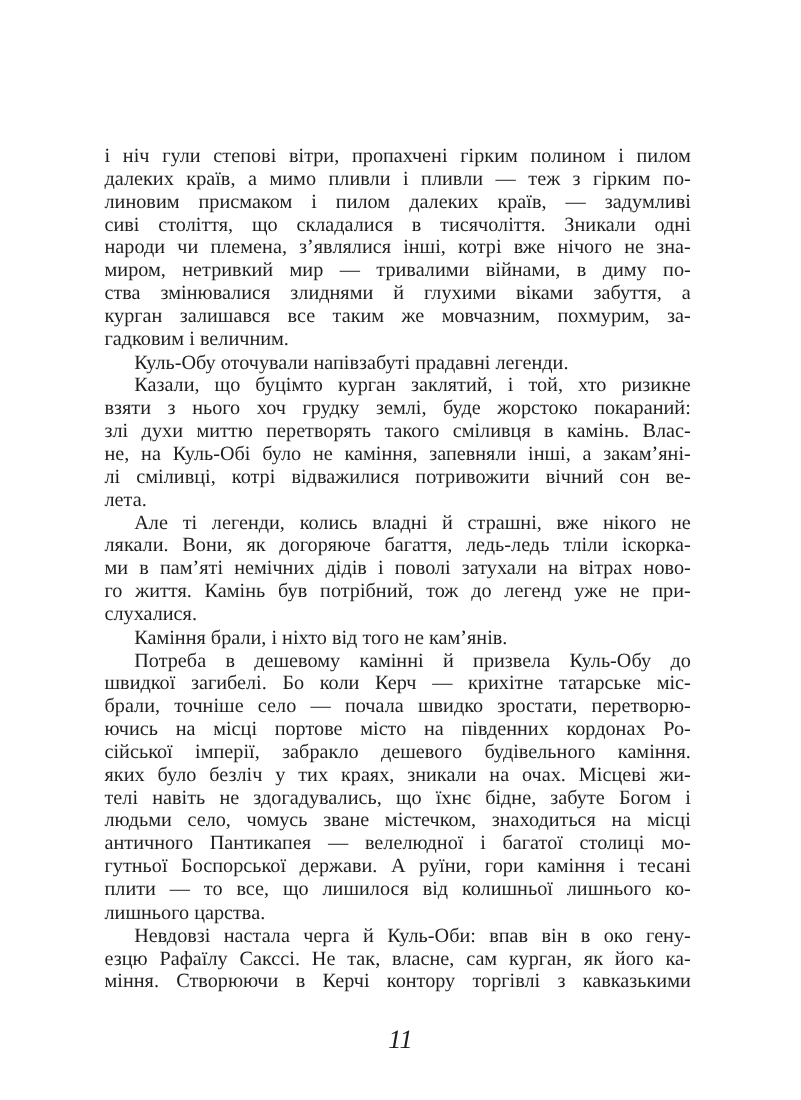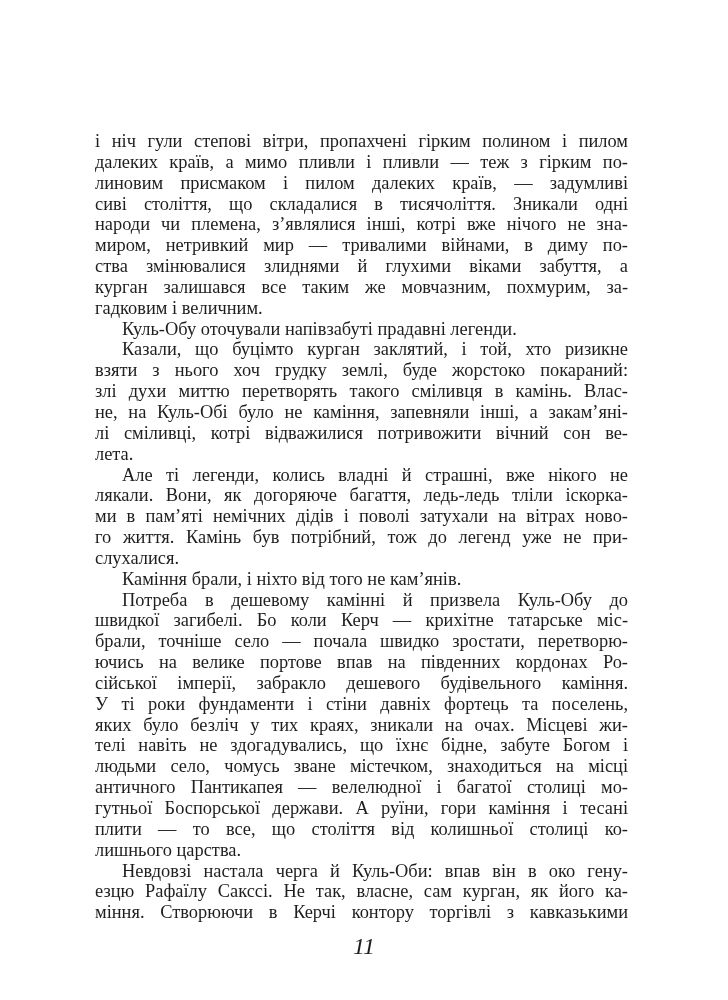--- a/index.html
+++ b/index.html
@@ -91,29 +91,28 @@
         <span class="line">го життя. Камінь був потрібний, тож до легенд уже не при-</span>
         <span class="line last">слухалися.</span>
       </div>
       <div>
         <span class="line indent last">Каміння брали, і ніхто від того не кам’янів.</span>
       </div>
       <div>
         <span class="line indent">Потреба в дешевому камінні й призвела Куль-Обу до</span>
         <span class="line">швидкої загибелі. Бо коли Керч — крихітне татарське міс-</span>
         <span class="line">брали, точніше село — почала швидко зростати, перетворю-</span>
-        <span class="line">ючись на велике портове впав на південних кордонах Ро-</span>
+        <span class="line">ючись на місці портове місто на південних кордонах Ро-</span>
         <span class="line">сійської імперії, забракло дешевого будівельного каміння.</span>
-        <span class="line">У ті роки фундаменти і стіни давніх фортець та поселень,</span>
         <span class="line">яких було безліч у тих краях, зникали на очах. Місцеві жи-</span>
         <span class="line">телі навіть не здогадувались, що їхнє бідне, забуте Богом і</span>
         <span class="line">людьми село, чомусь зване містечком, знаходиться на місці</span>
         <span class="line">античного Пантикапея — велелюдної і багатої столиці мо-</span>
         <span class="line">гутньої Боспорської держави. А руїни, гори каміння і тесані</span>
-        <span class="line">плити — то все, що століття від колишньої столиці ко-</span>
+        <span class="line">плити — то все, що лишилося від колишньої лишнього ко-</span>
         <span class="line last">лишнього царства.</span>
       </div>
       <div>
         <span class="line indent">Невдовзі настала черга й Куль-Оби: впав він в око гену-</span>
         <span class="line">езцю Рафаїлу Сакссі. Не так, власне, сам курган, як його ка-</span>
         <span class="line">міння. Створюючи в Керчі контору торгівлі з кавказькими</span>
       </div>
     </div>
   <div class="page-number">11</div>
 </div>

